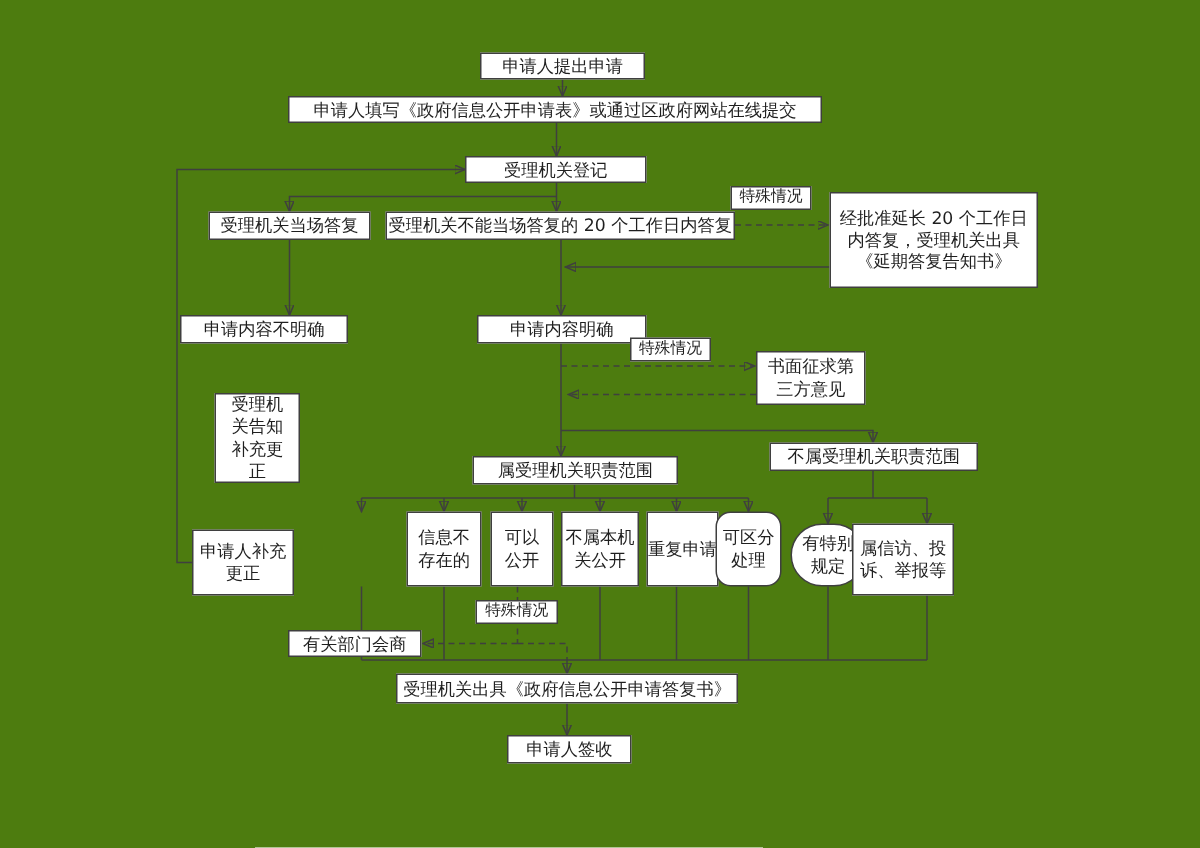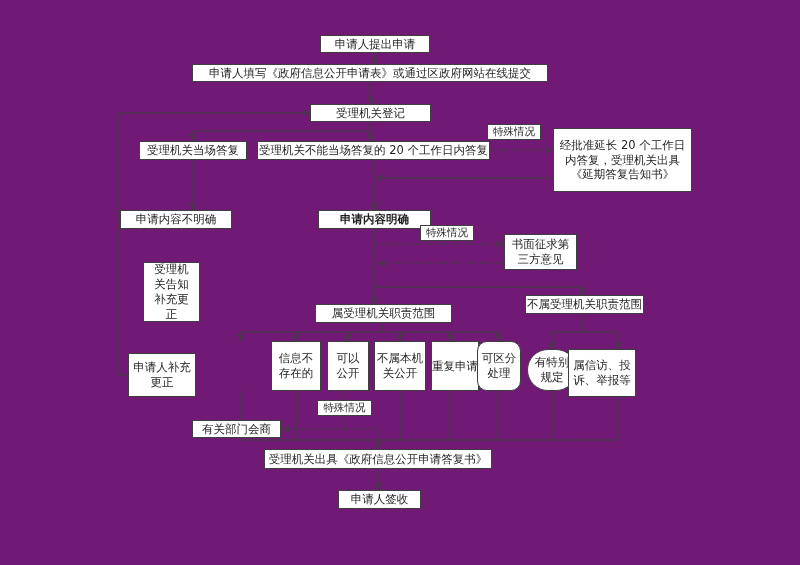--- a/index.html
+++ b/index.html
@@ -1,42 +1,42 @@
 <!DOCTYPE html>
 <html><head>
 <meta charset="utf-8">
 <style>
   * { margin:0; padding:0; box-sizing:border-box; }
   html,body { background:#ffffff; }
   body { font-family:"DejaVu Sans","Liberation Sans",sans-serif; }
-  .canvas { position:relative; width:800px; height:565px; background:#701a75; overflow:hidden; }
+  .canvas { position:relative; width:800px; height:565px; background:#4d7c0f; overflow:hidden; }
   .canvas > svg { position:absolute; left:0; top:0; z-index:1; }
   .node {
     position:absolute; z-index:2;
     border:1px solid #3f3f3f; background:#ffffff; color:#1f1f1f;
     display:flex; align-items:center; justify-content:center;
     text-align:center; font-size:11.5px; line-height:1.3;
   }
   .nowrap { white-space:nowrap; }
   .small { font-size:10.5px; }
   
   #n-apply    { left:320px; top:35px;  width:110px; height:18px; }
   #n-fill     { left:192px; top:64px;  width:356px; height:18px; }
   #n-register { left:310px; top:104px; width:121px; height:18px; }
   #n-onspot   { left:139px; top:141px; width:108px; height:19px; }
   #n-cannot   { left:257px; top:141px; width:233px; height:19px; }
   #n-sp1      { left:487px; top:124px; width:54px;  height:16px; }
   #n-extend   { left:553px; top:128px; width:139px; height:64px; padding:2px 4px; }
   #n-unclear  { left:120px; top:210px; width:112px; height:19px; }
-  #n-clear    { left:318px; top:210px; width:113px; height:19px;font-weight:bold; }
+  #n-clear    { left:318px; top:210px; width:113px; height:19px; }
   #n-sp2      { left:420px; top:225px; width:54px;  height:16px; }
   #n-third    { left:504px; top:234px; width:73px;  height:36px; padding:1px 3px; }
   #n-notify   { left:143px; top:262px; width:57px;  height:60px; padding:1px 6px; }
   #n-inscope  { left:315px; top:304px; width:137px; height:19px; }
-  #n-outscope { left:513px; top:295px; width:119px; height:19px;margin-left:12px; }
+  #n-outscope { left:513px; top:295px; width:139px; height:19px; }
   #n-supp     { left:128px; top:353px; width:68px;  height:44px; padding:1px 3px; }
   #n-b1       { left:217px; top:341px; width:49px;  height:50px; padding:1px 2px; }
   #n-b2       { left:271px; top:341px; width:50px;  height:50px; padding:1px 2px; }
   #n-b3       { left:327px; top:341px; width:42px;  height:50px; padding:1px 3px; }
   #n-b4       { left:374px; top:341px; width:52px;  height:50px; padding:1px 1px; }
   #n-b5       { left:431px; top:341px; width:48px;  height:50px; padding:1px 0; }
   #n-b6       { left:477px; top:341px; width:44px;  height:50px; padding:1px 1px;border-radius:10px; }
   #n-b7       { left:527px; top:349px; width:50px;  height:42px; padding:1px 2px;border-radius:21px; }
   #n-b8       { left:568px; top:349px; width:68px;  height:48px; padding:1px 2px; }
   #n-sp3      { left:317px; top:400px; width:55px;  height:16px; }

